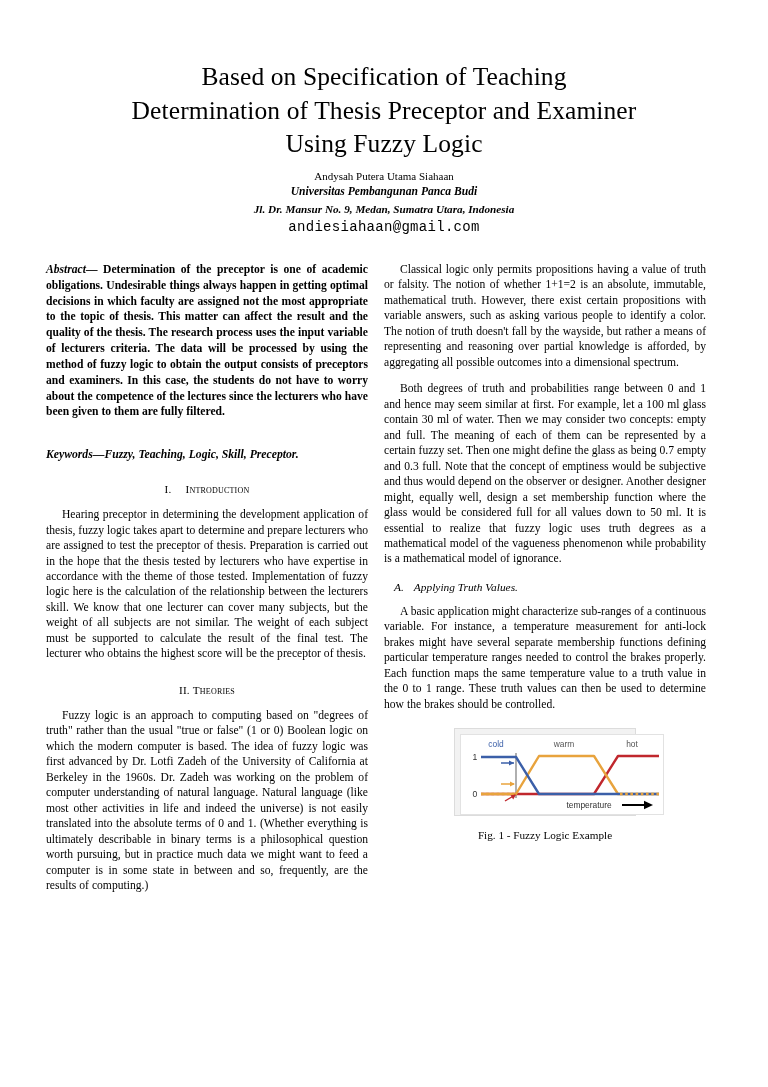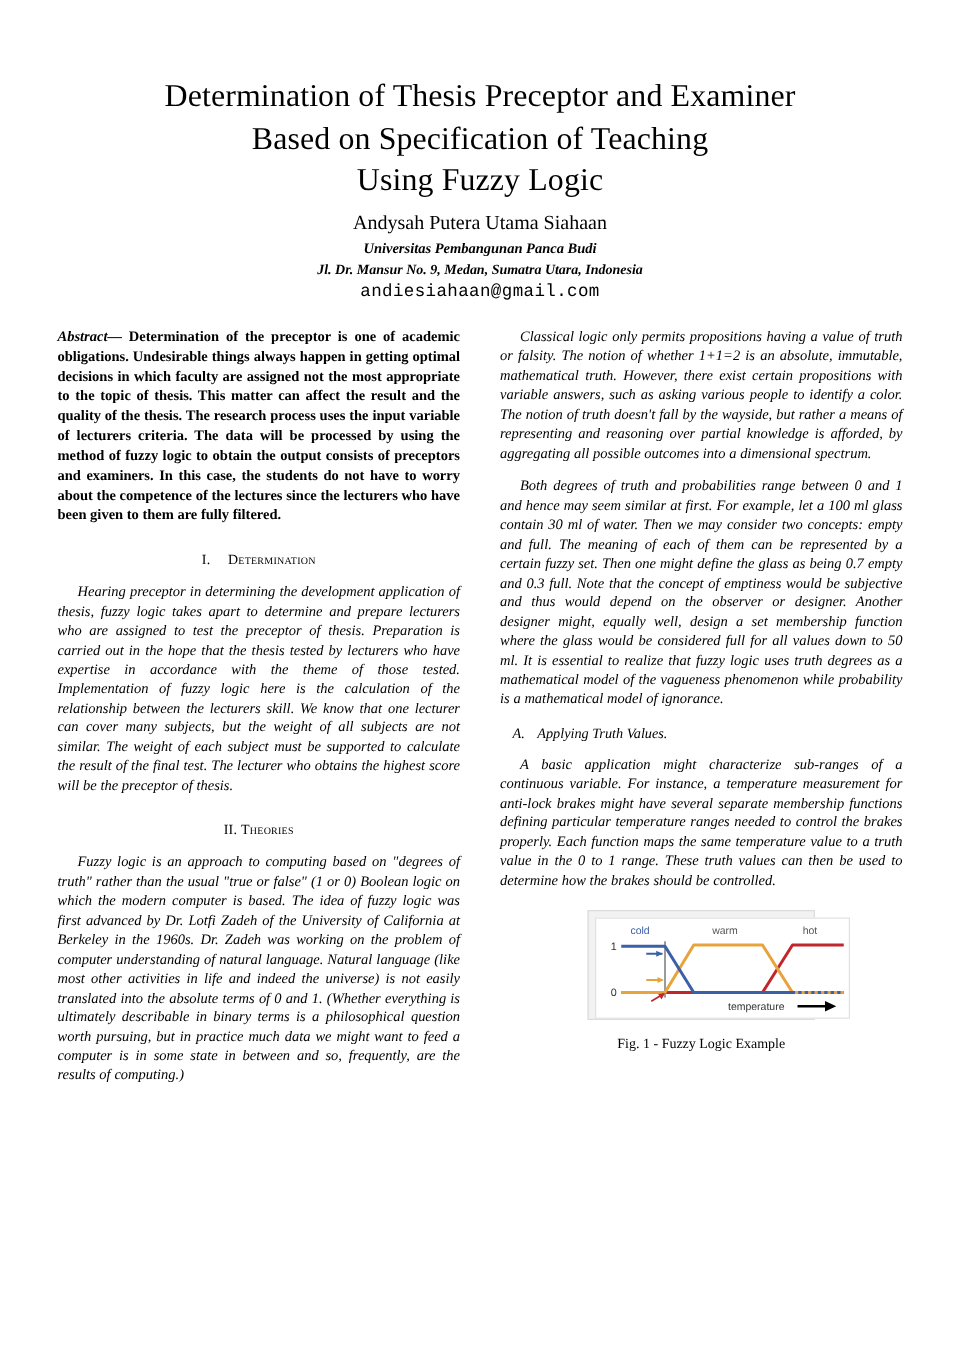--- a/index.html
+++ b/index.html
@@ -33,21 +33,21 @@
   .paper-title {
     font-family: "Liberation Serif", "DejaVu Serif", serif;
     font-size: 25.5px;
     line-height: 1.32;
     font-weight: normal;
     margin: 0 auto;
     width: 640px;
     letter-spacing: 0.1px;
   }
   .author-name {
-    font-size: 16px;
+    font-size: 11px;
     margin-top: 8px;
     line-height: 1.3;
   }
   .author-affil {
     font-size: 11.6px;
     font-style: italic;
     font-weight: bold;
     line-height: 1.45;
     margin-top: 1px;
   }
@@ -65,34 +65,33 @@
     letter-spacing: 0.3px;
   }
 
   
   .columns {
     position: absolute;
     left: 46px;
     top: 262px;
     width: 676px;
     display: flex;
-    gap: 32px;
+    gap: 16px;
   }
   .col {
     width: 322px;
   }
 
   p.body-text {
     font-size: 11.6px;
     line-height: 1.335;
     text-align: justify;
     margin: 0 0 11px 0;
     text-indent: 16px;
     word-spacing: 0.1px;
-    font-style: italic;
   }
   p.abstract {
     font-weight: bold;
     text-indent: 0;
     font-size: 11.6px;
     line-height: 1.365;
     text-align: justify;
     margin: 0;
   }
   .abstract-lead {
@@ -184,38 +183,39 @@
     text-align: center;
   }
 </style>
 </head>
 <body>
 
 <div class="page">
 
   <div class="title-block">
     <div class="paper-title">
+      <div>Based on Specification of Teaching</div>
       <div>Determination of Thesis Preceptor and Examiner</div>
-      <div>Based on Specification of Teaching</div>
       <div>Using Fuzzy Logic</div>
     </div>
     <div class="author-name">Andysah Putera Utama Siahaan</div>
     <div class="author-affil">Universitas Pembangunan Panca Budi</div>
     <div class="author-addr">Jl. Dr. Mansur No. 9, Medan, Sumatra Utara, Indonesia</div>
     <div class="author-email">andiesiahaan@gmail.com</div>
   </div>
 
   <div class="columns">
 
     <div class="col">
 
       <p class="abstract"><span class="abstract-lead">Abstract—</span><span> Determination of the preceptor is one of academic obligations. Undesirable things always happen in getting optimal decisions in which faculty are assigned not the most appropriate to the topic of thesis. This matter can affect the result and the quality of the thesis. The research process uses the input variable of lecturers criteria. The data will be processed by using the method of fuzzy logic to obtain the output consists of preceptors and examiners. In this case, the students do not have to worry about the competence of the lectures since the lecturers who have been given to them are fully filtered.</span></p>
 
-
-      <h2 class="section-head"><span class="numeral">I.</span><span>Determination</span></h2>
+      <p class="keywords">Keywords—Fuzzy, Teaching, Logic, Skill, Preceptor.</p>
+
+      <h2 class="section-head"><span class="numeral">I.</span><span>Introduction</span></h2>
 
       <p class="body-text">Hearing preceptor in determining the development application of thesis, fuzzy logic takes apart to determine and prepare lecturers who are assigned to test the preceptor of thesis. Preparation is carried out in the hope that the thesis tested by lecturers who have expertise in accordance with the theme of those tested. Implementation of fuzzy logic here is the calculation of the relationship between the lecturers skill. We know that one lecturer can cover many subjects, but the weight of all subjects are not similar. The weight of each subject must be supported to calculate the result of the final test. The lecturer who obtains the highest score will be the preceptor of thesis.</p>
 
       <h2 class="section-head tight"><span class="numeral">II.</span><span>Theories</span></h2>
 
       <p class="body-text">Fuzzy logic is an approach to computing based on "degrees of truth" rather than the usual "true or false" (1 or 0) Boolean logic on which the modern computer is based. The idea of fuzzy logic was first advanced by Dr. Lotfi Zadeh of the University of California at Berkeley in the 1960s. Dr. Zadeh was working on the problem of computer understanding of natural language. Natural language (like most other activities in life and indeed the universe) is not easily translated into the absolute terms of 0 and 1. (Whether everything is ultimately describable in binary terms is a philosophical question worth pursuing, but in practice much data we might want to feed a computer is in some state in between and so, frequently, are the results of computing.)</p>
 
     </div>
 
     <div class="col">

